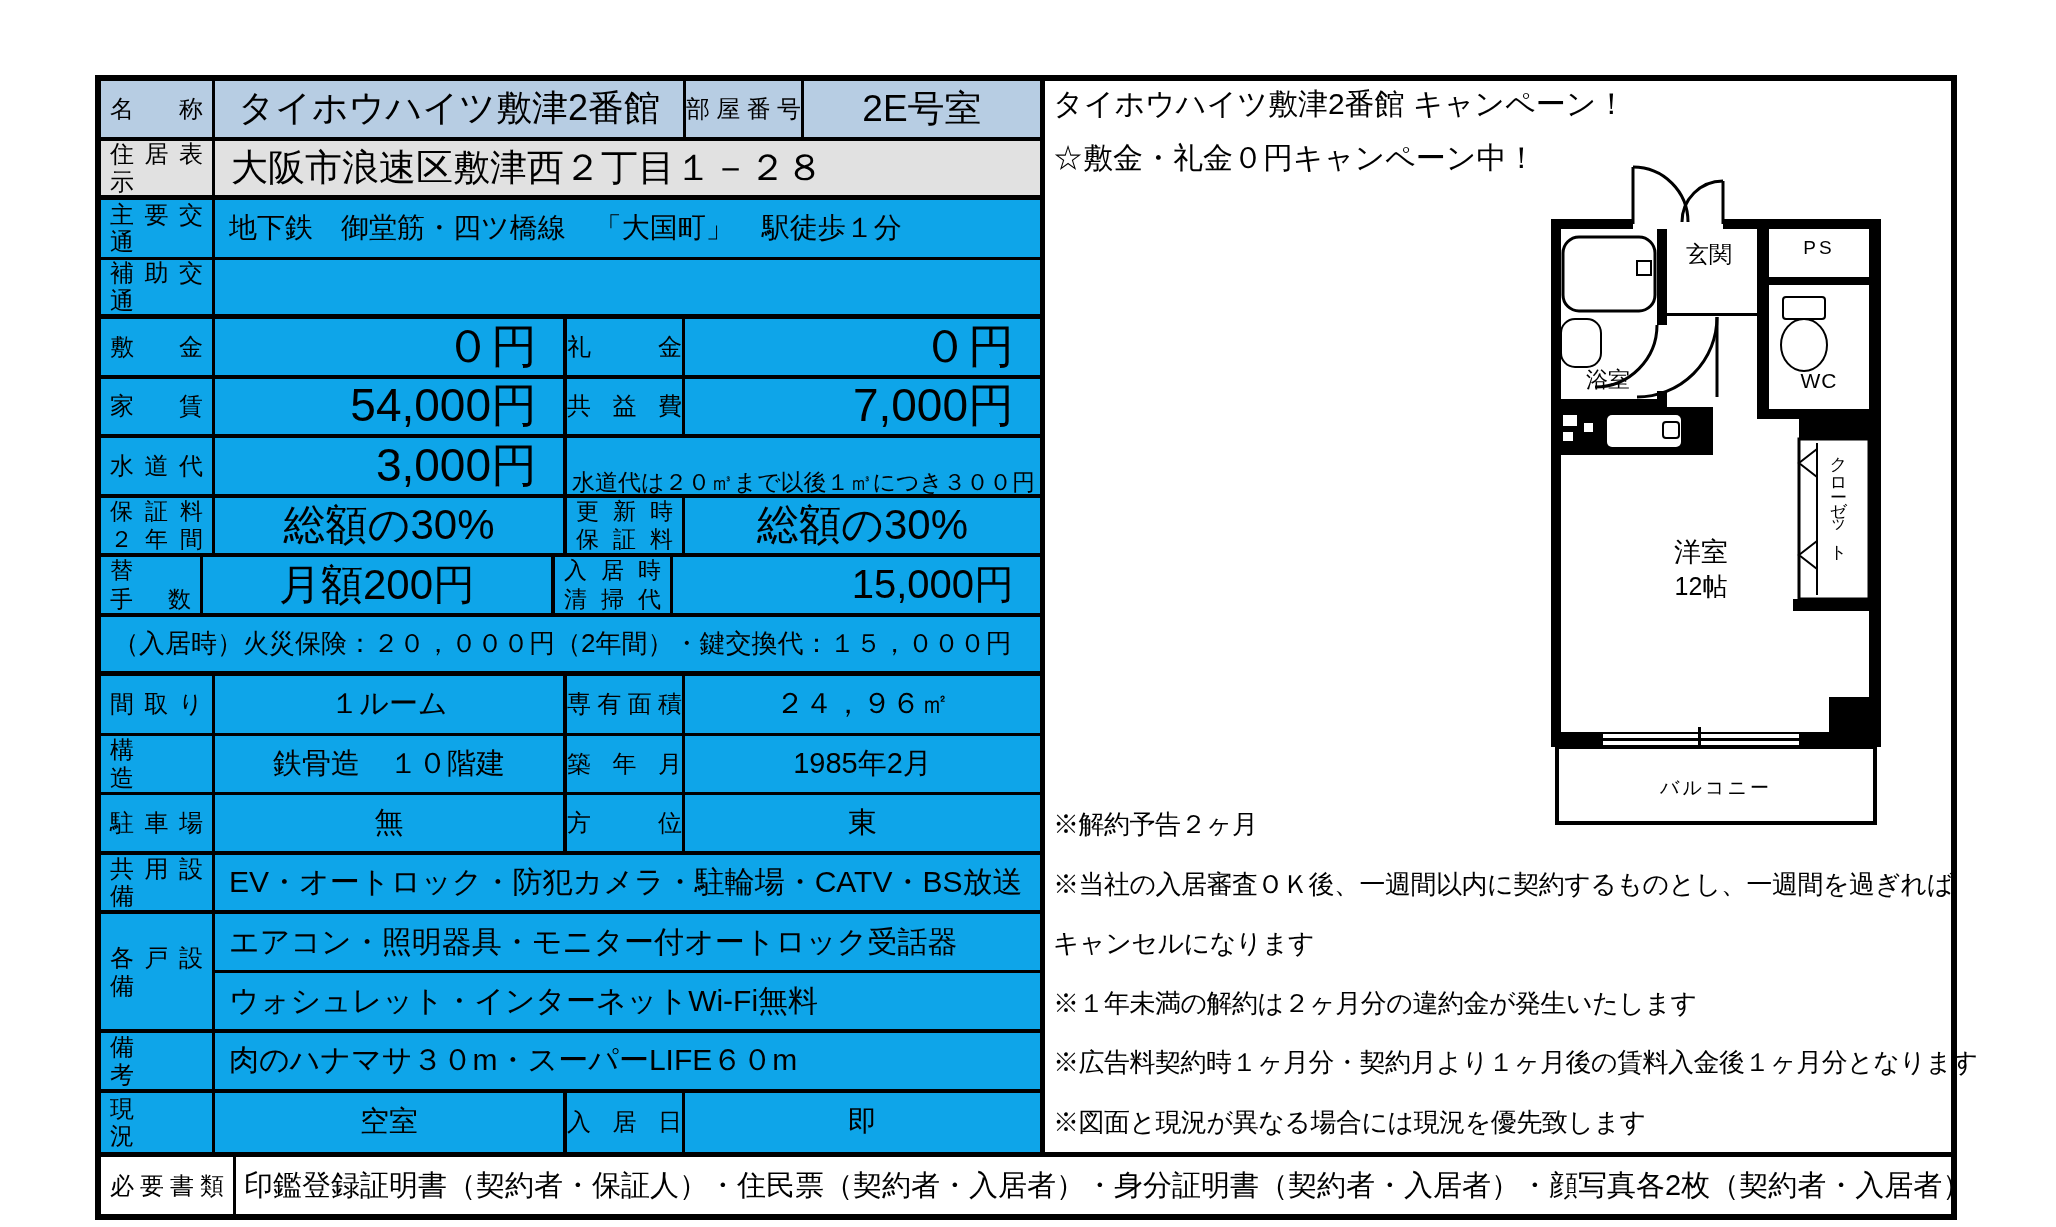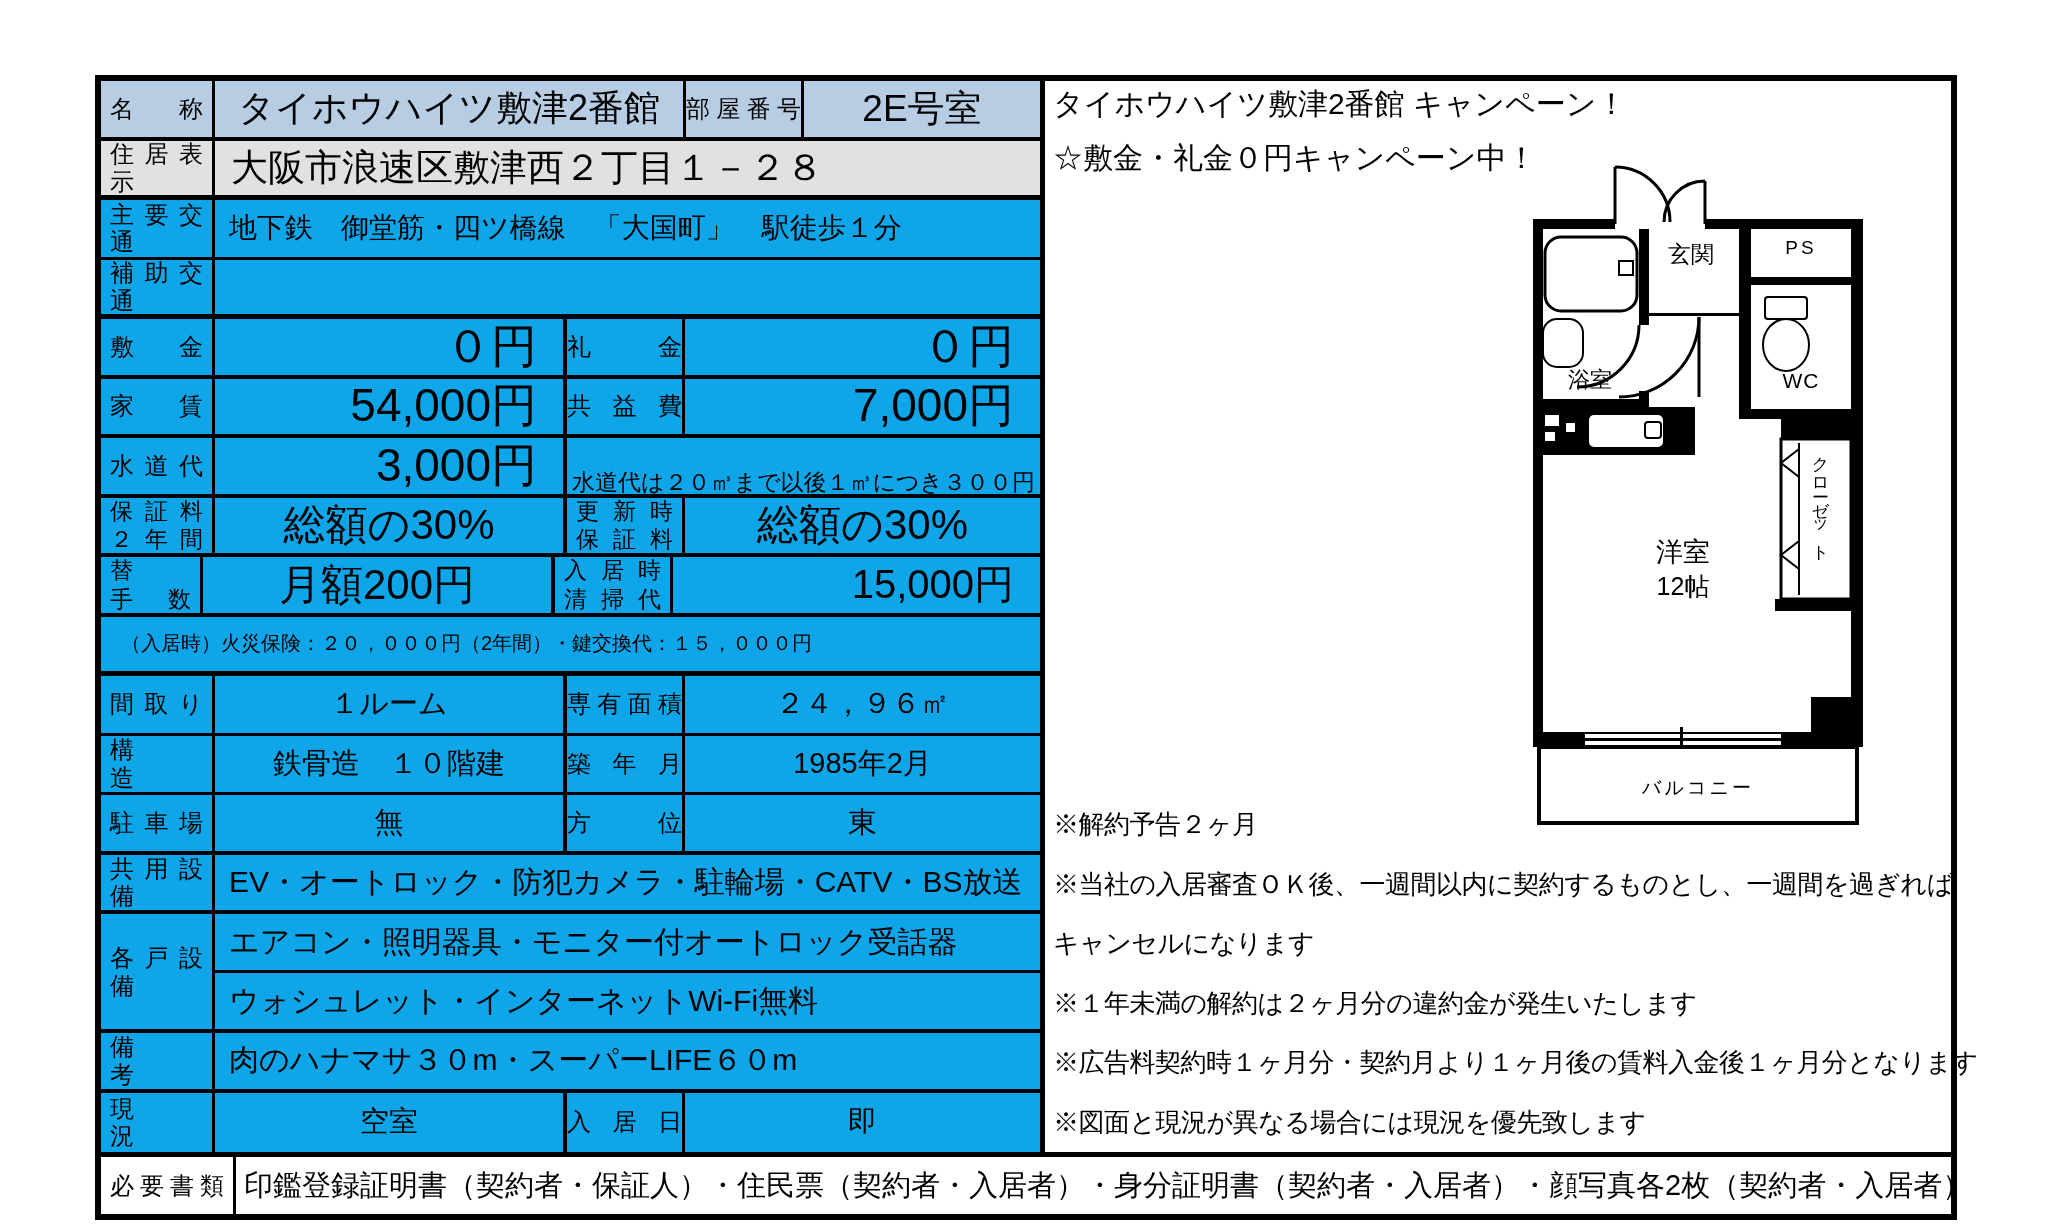--- a/index.html
+++ b/index.html
@@ -36,39 +36,39 @@
   .lft { padding-left:14px; white-space:nowrap; }
   .money { margin-left:auto; padding-right:26px; white-space:nowrap; }
   .f-name { font-size:36px; }
   .f-room { font-size:37px; }
   .f-addr { font-size:37px; padding-left:16px; }
   .f-trans{ font-size:28px; }
   .f-big  { font-size:46px; }
   .f-pct  { font-size:42px; }
   .f-mon  { font-size:40px; }
   .f-wnote{ font-size:23px;margin-top:33px; }
-  .f-ins  { font-size:20px; padding-left:20px; white-space:nowrap; }
+  .f-ins  { font-size:26px; padding-left:12px; white-space:nowrap; }
   .f-mid  { font-size:29px; }
   .f-fac  { font-size:30px; }
   .stack { flex-direction:column; align-items:stretch; padding:0; }
   .half { flex:1; display:flex; align-items:center; box-sizing:border-box; }
   .half.divider { border-bottom:3px solid #000; }
   
   .docs-row { position:absolute; left:0; top:1071px; width:1850px; height:62px;
               border-top:5px solid #000; box-sizing:border-box; display:flex; background:#fff; }
   .docs-row .lbl { border-right:3px solid #000; height:100%; display:flex; align-items:center; }
   .docs-val { flex:1; display:flex; align-items:center; font-size:29px; padding-left:8px; white-space:nowrap; }
   
   .panel { position:absolute; left:944px; top:0; right:0; height:1071px; background:#fff; }
   .camp-title { position:absolute; left:8px; top:4px; font-size:30px; line-height:38px; white-space:nowrap; }
   .camp-sub   { position:absolute; left:8px; top:58px; font-size:30px; line-height:38px; white-space:nowrap; }
   .note { position:absolute; left:8px; height:59px; display:flex; align-items:center;
           font-size:26px; letter-spacing:-0.5px; white-space:nowrap; }
   
-  .plan { position:absolute; left:488px; top:66px; width:330px; height:720px; }
+  .plan { position:absolute; left:506px; top:66px; width:330px; height:720px; }
   .plan svg { position:absolute; left:0; top:0; }
   .plan-label { position:absolute; color:#000; text-align:center; }
   .pl-genkan { left:112px; top:92px; width:92px; font-size:23px; }
   .pl-ps { left:218px; top:90px; width:100px; font-size:19px; letter-spacing:3px; }
   .pl-wc { left:218px; top:222px; width:100px; font-size:21px; letter-spacing:1px; }
   .pl-bath { left:8px; top:218px; width:98px; font-size:22px; }
   .pl-closet { left:276px; top:298px; font-size:17px; writing-mode:vertical-rl; letter-spacing:2px; }
   .pl-room { left:40px; top:388px; width:220px; font-size:27px; line-height:34px; }
   .pl-room .size { font-size:25px; }
   .pl-balcony { left:40px; top:628px; width:250px; font-size:19px; letter-spacing:3px; }

